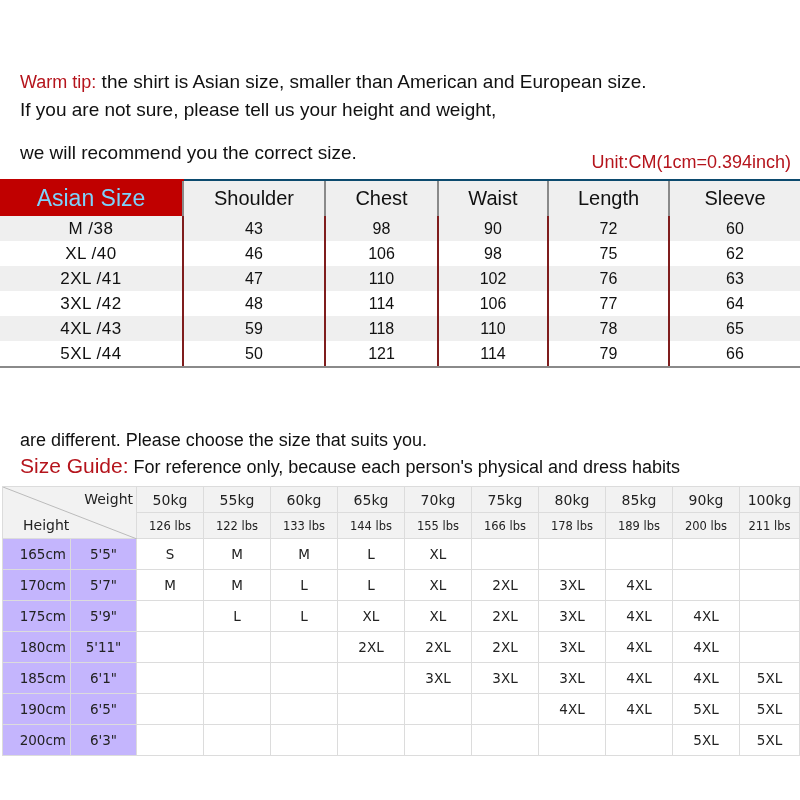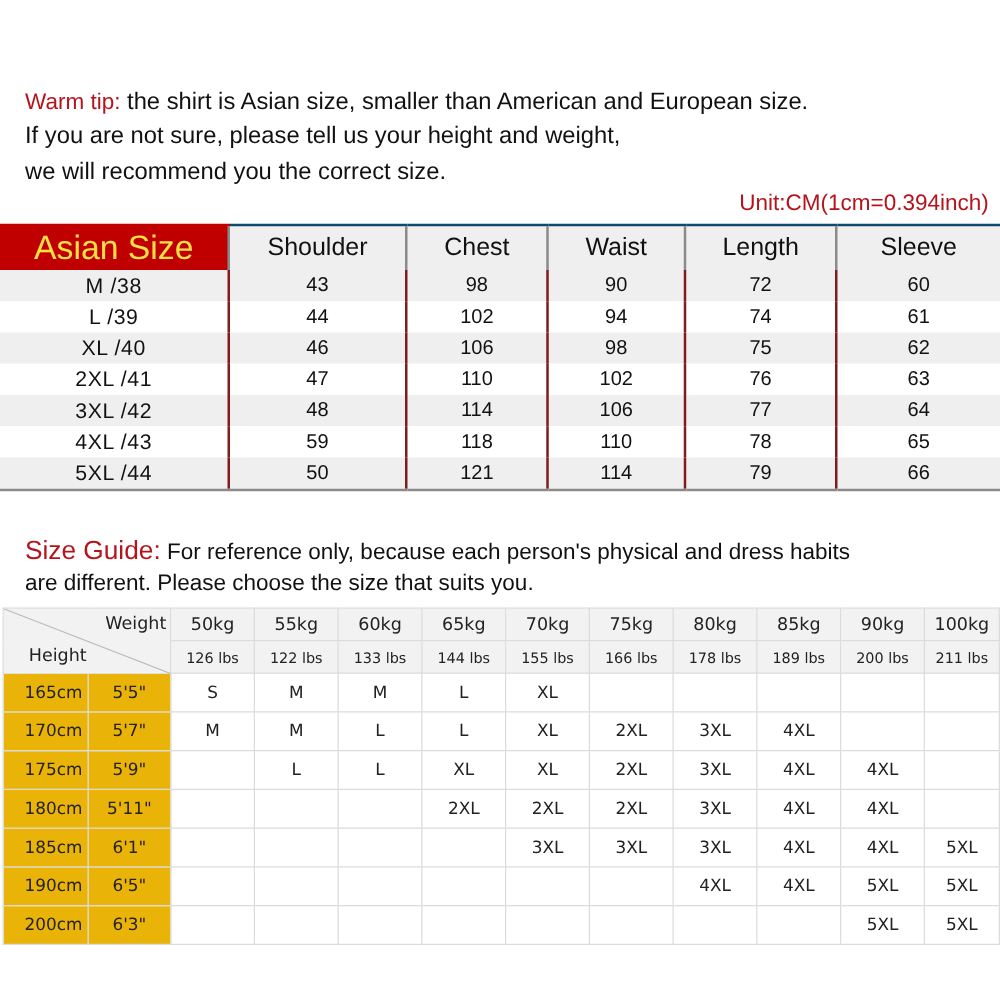--- a/index.html
+++ b/index.html
@@ -7,21 +7,21 @@
 
   .tip { position: absolute; left: 20px; top: 68px; font-size: 19px; line-height: 27px; color: #111; }
   .tip .hl { color: #b5141c; font-size: 18px; }
   .tip div { white-space: nowrap; }
   .unit { position: absolute; right: 9px; top: 152px; font-size: 18px; color: #b5141c; white-space: nowrap; }
 
   table.size { position: absolute; left: 0; top: 179px; width: 800px; border-collapse: collapse; table-layout: fixed; }
   table.size th, table.size td { text-align: center; padding: 0; }
   table.size th { height: 35px; font-weight: normal; font-size: 20px; background: #efefef; color: #111; border-top: 2px solid #0c4a6e; }
   table.size th + th { border-left: 2px solid #8a8a8a; }
-  table.size th.asian { background: #c00000; color: #fde047; font-size: 27px; border-top: 2px solid #c00000; margin-left: 40px; }
+  table.size th.asian { background: #c00000; color: #7dd3fc; font-size: 23px; border-top: 2px solid #c00000; margin-left: 40px; }
   table.size td { height: 25px; font-size: 16px; color: #111; text-align: center; }
   table.size td + td { border-left: 2px solid #7f1d1d; }
   table.size td.sz { font-size: 17px; letter-spacing: 0.5px; }
   table.size tr:nth-child(odd) td { background: #efefef; }
   table.size tr:nth-child(even) td { background: #ffffff; }
   table.size tbody tr:last-child td { border-bottom: 2px solid #8a8a8a; }
 
   .guide { position: absolute; left: 20px; top: 428px; font-size: 18px; line-height: 25px; color: #111; }
   .guide .hl { color: #b5141c; font-size: 21px; }
   .guide div { white-space: nowrap; }
@@ -29,30 +29,30 @@
   table.guide-t { position: absolute; left: 2px; top: 486px; width: 798px; border-collapse: collapse; table-layout: fixed; font-family: "DejaVu Sans", sans-serif; }
   table.guide-t td { border: 1px solid #dcdcdc; text-align: center; padding: 0; color: #222; }
   table.guide-t .hdr td { background: #f2f2f2; }
   table.guide-t .kg { height: 25px; font-size: 14px; }
   table.guide-t .lbs { height: 25px; font-size: 11.5px; }
   table.guide-t .corner { position: relative; background: #f2f2f2; }
   table.guide-t .corner svg { position: absolute; left: 0; top: 0; }
   table.guide-t .corner .w { position: absolute; right: 3px; top: 4px; font-size: 14px; }
   table.guide-t .corner .h { position: absolute; left: 20px; bottom: 5px; font-size: 14px; }
   table.guide-t tr.body td { height: 30px; font-size: 13.5px; }
-  table.guide-t tr.body td.hcm, table.guide-t tr.body td.hft { background: #eab308; }
+  table.guide-t tr.body td.hcm, table.guide-t tr.body td.hft { background: #c4b5fd; }
   table.guide-t tr.body td.hcm { text-align: right; padding-right: 4px; }
 </style>
 </head>
 <body>
 
 <div class="tip">
   <div><span class="hl">Warm tip:</span><span> the shirt is Asian size, smaller than American and European size.</span></div>
   <div>If you are not sure, please tell us your height and weight,</div>
-  <div style="margin-top:2px">we will recommend you the correct size.</div>
+  <div style="margin-top:16px">we will recommend you the correct size.</div>
 </div>
 <div class="unit">Unit:CM(1cm=0.394inch)</div>
 
 <table class="size">
   <colgroup>
       <col style="width:183px">
       <col style="width:142px">
       <col style="width:113px">
       <col style="width:110px">
       <col style="width:121px">
@@ -71,28 +71,20 @@
   <tbody id="size-body">
       <tr>
         <td class="sz">M /38</td>
         <td>43</td>
         <td>98</td>
         <td>90</td>
         <td>72</td>
         <td>60</td>
       </tr>
       <tr>
-        <td class="sz">L /39</td>
-        <td>44</td>
-        <td>102</td>
-        <td>94</td>
-        <td>74</td>
-        <td>61</td>
-      </tr>
-      <tr>
         <td class="sz">XL /40</td>
         <td>46</td>
         <td>106</td>
         <td>98</td>
         <td>75</td>
         <td>62</td>
       </tr>
       <tr>
         <td class="sz">2XL /41</td>
         <td>47</td>
@@ -122,22 +114,22 @@
         <td>50</td>
         <td>121</td>
         <td>114</td>
         <td>79</td>
         <td>66</td>
       </tr>
     </tbody>
 </table>
 
 <div class="guide">
+  <div>are different. Please choose the size that suits you.</div>
   <div><span class="hl">Size Guide:</span><span> For reference only, because each person's physical and dress habits</span></div>
-  <div>are different. Please choose the size that suits you.</div>
 </div>
 
 <table class="guide-t">
   <colgroup>
       <col style="width:68px">
       <col style="width:66px">
       <col span="9" style="width:67px">
       <col>
     </colgroup>
   <tbody id="guide-body">

